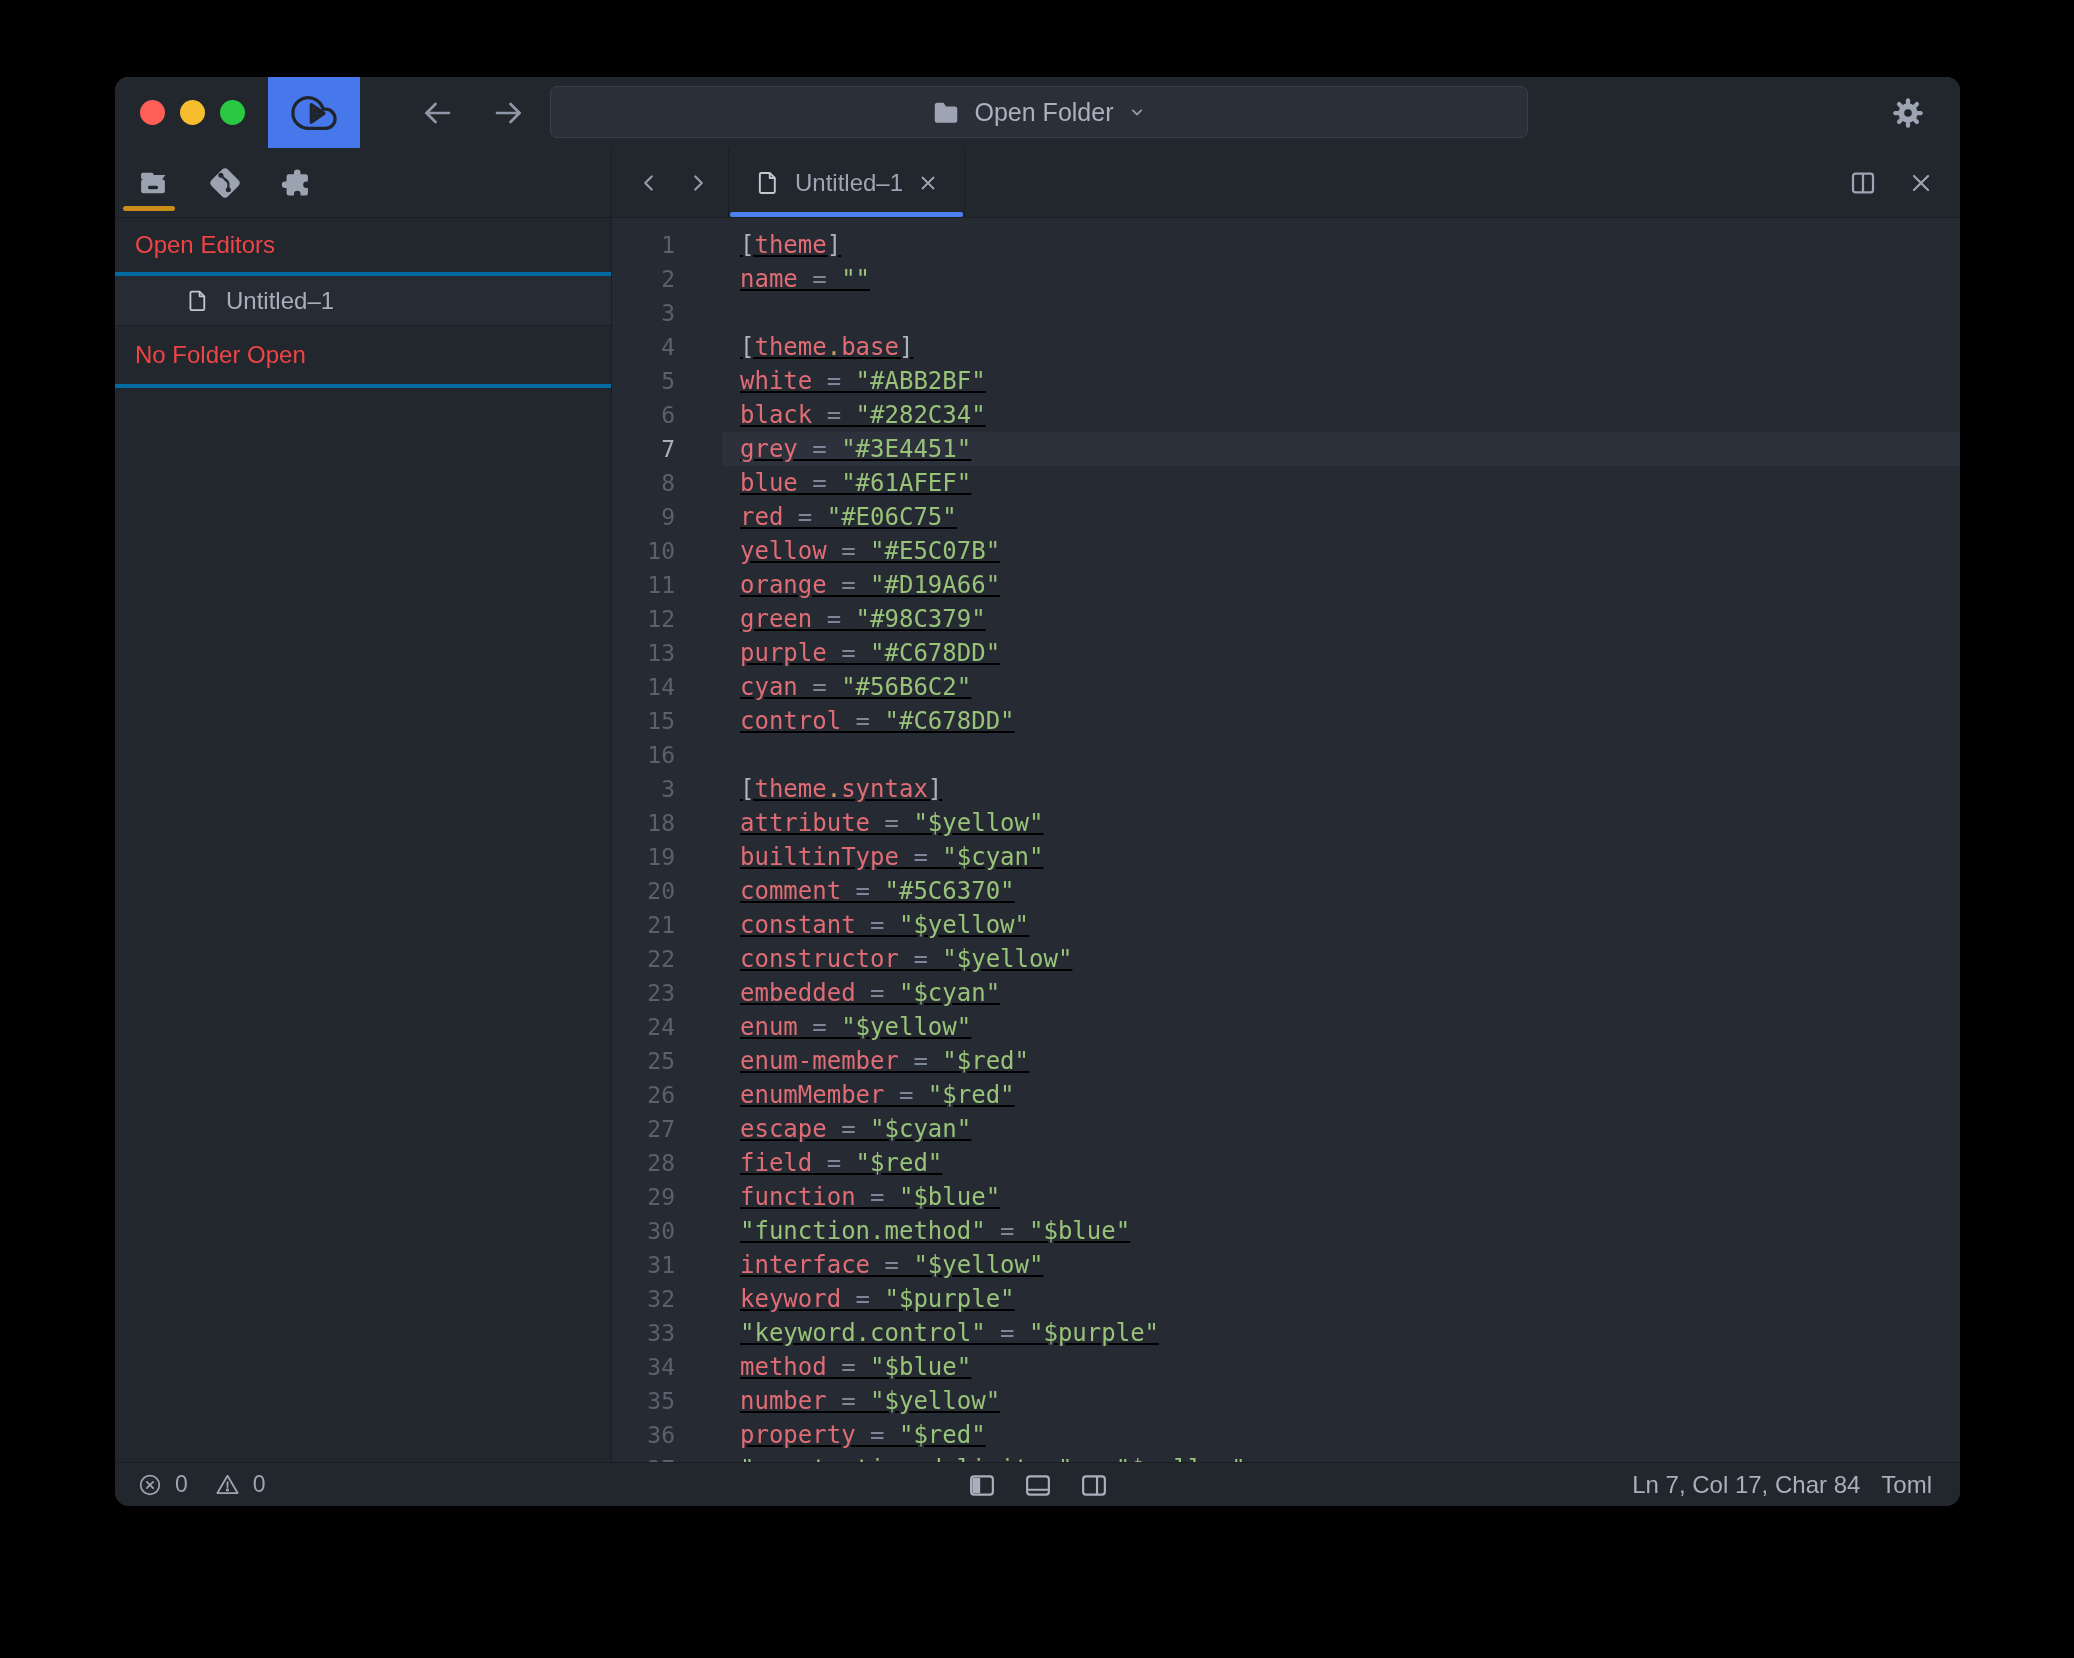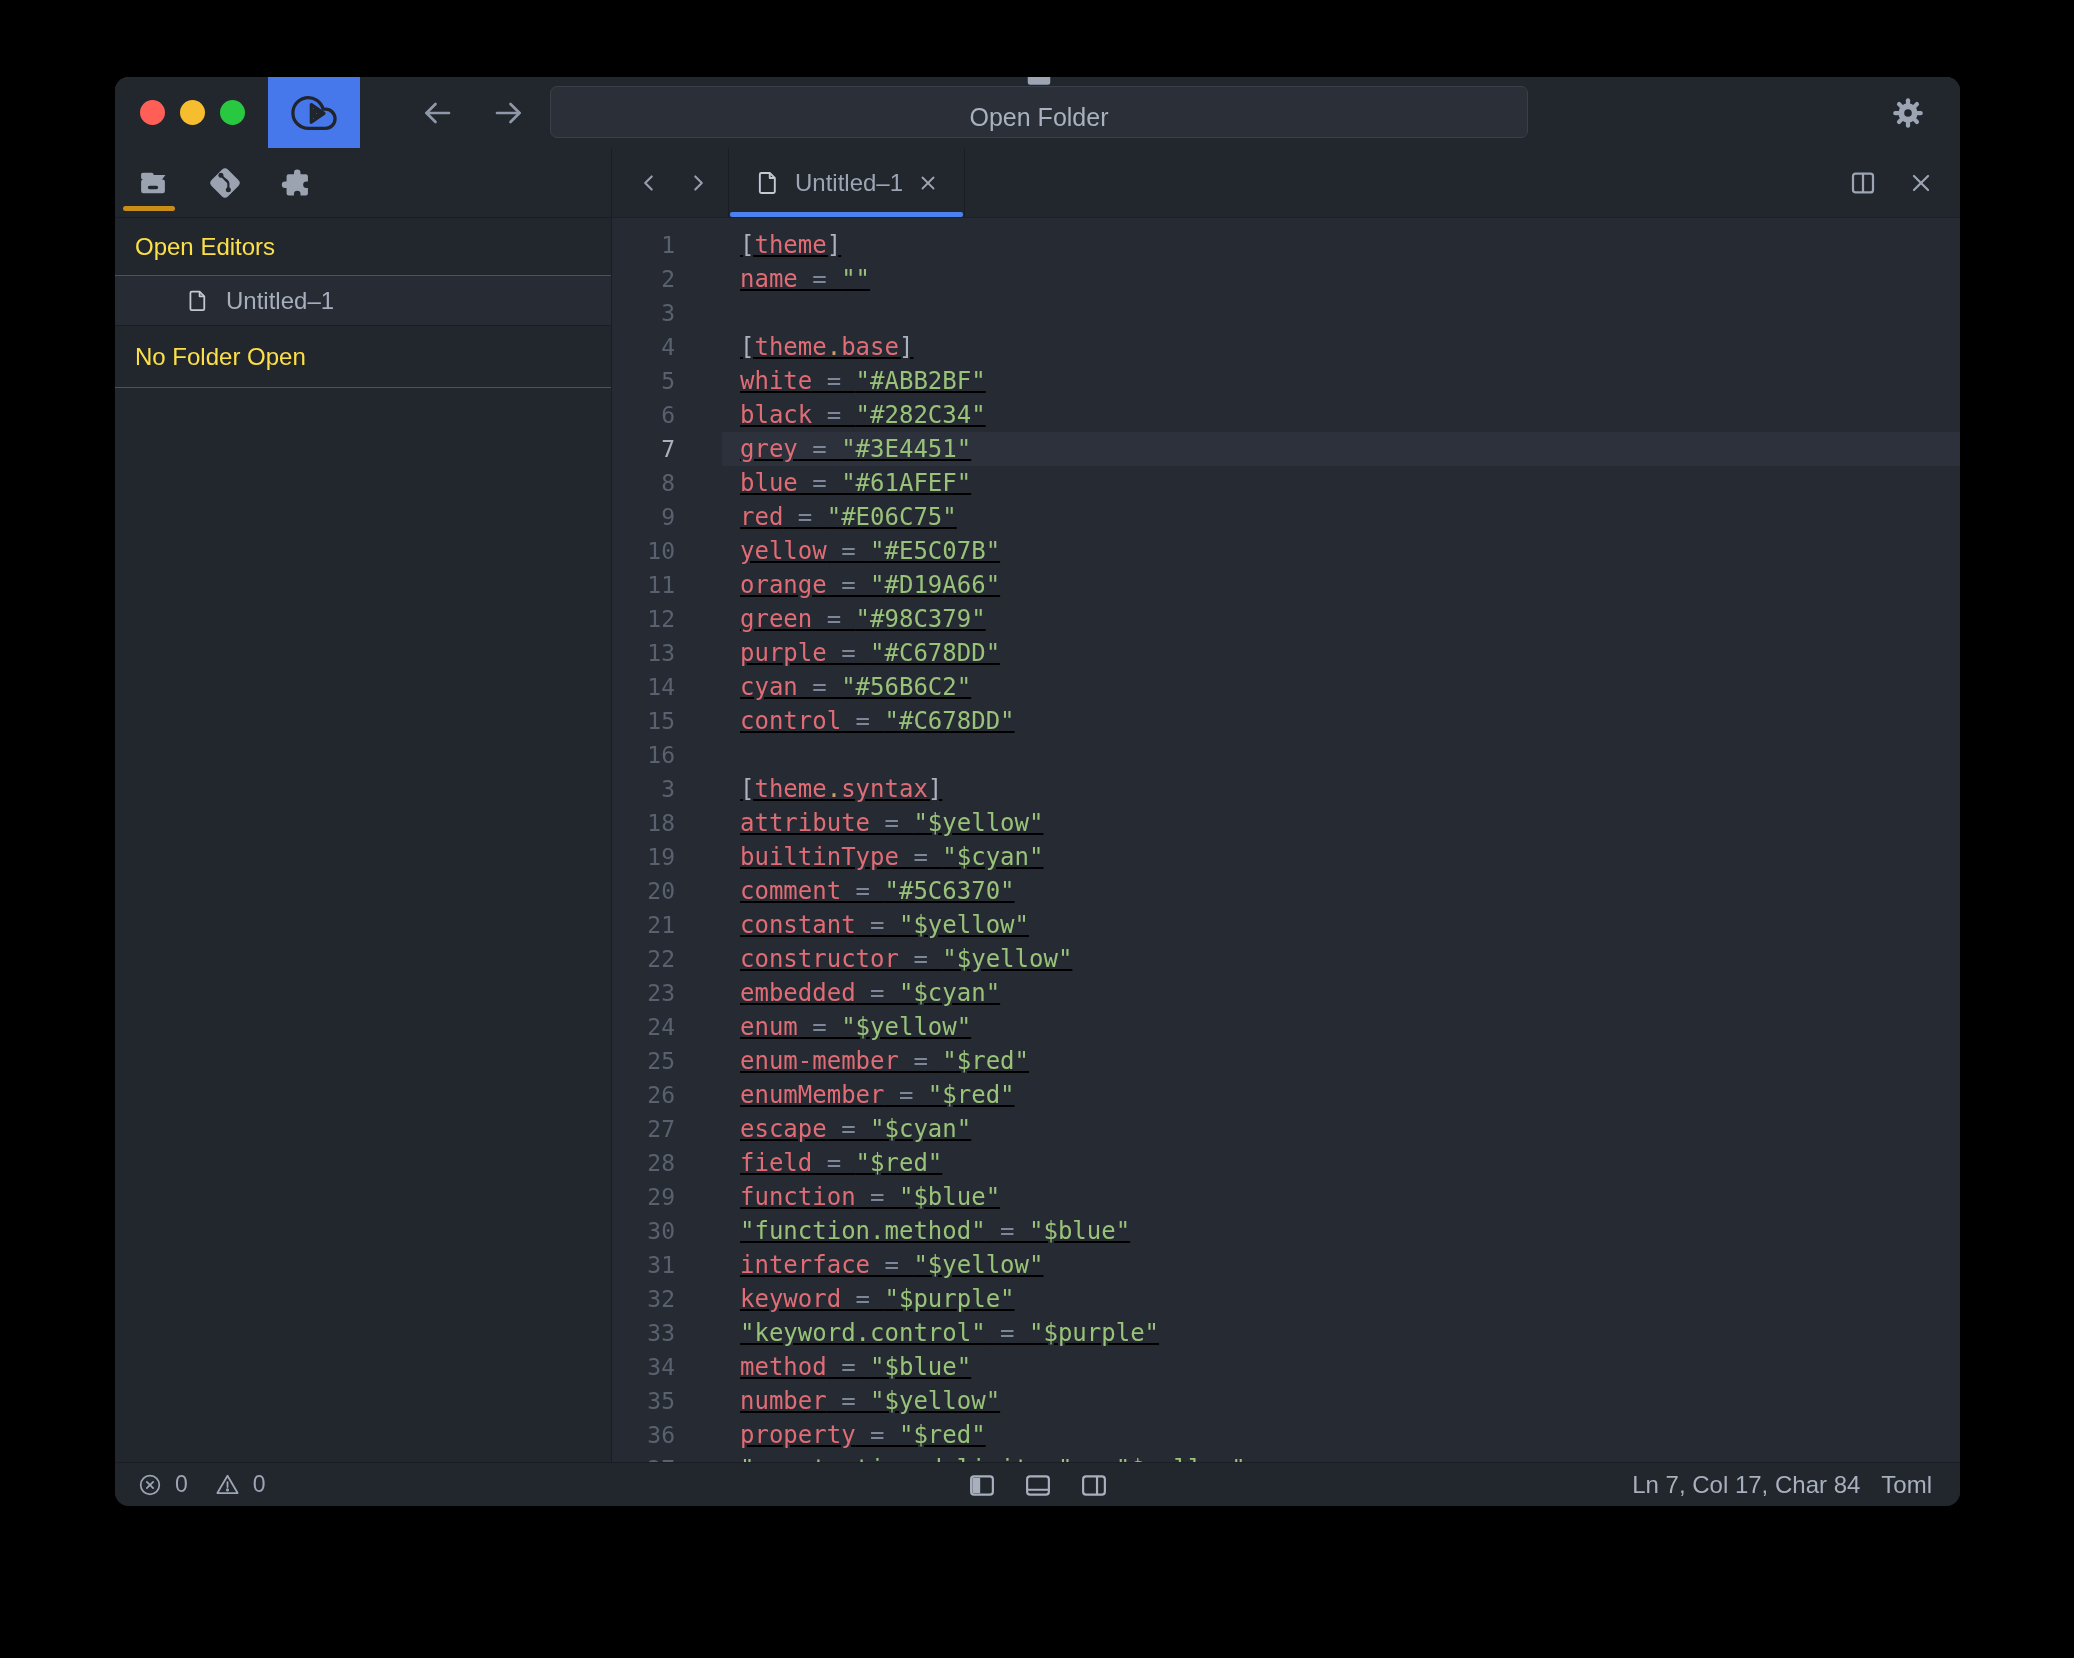--- a/index.html
+++ b/index.html
@@ -13,33 +13,33 @@
   
   .titlebar{position:relative;height:71px;flex:0 0 71px;display:flex;align-items:center;background:#22262D;}
   .traffic{display:flex;gap:15px;padding-left:25px;align-items:center;}
   .light{width:25px;height:25px;border-radius:50%;}
   .light.red{background:#FF5F57}.light.yellow{background:#F6BD2E}.light.green{background:#28C840}
   .logo-tile{position:absolute;left:153px;top:0;width:92px;height:71px;background:#4678EC;
     display:flex;align-items:center;justify-content:center;}
   .nav-arrow{position:absolute;top:0;height:71px;width:52px;display:flex;align-items:center;justify-content:center;}
   .nav-back{left:296px}.nav-fwd{left:368px}
   .title-box{position:absolute;left:435px;top:9px;width:978px;height:52px;background:#2A2F38;
-    border:1px solid #3A404A;border-radius:7px;display:flex;align-items:center;justify-content:center;gap:14px;flex-direction:column;}
+    border:1px solid #3A404A;border-radius:7px;display:flex;align-items:center;justify-content:center;gap:14px;}
   .title-box .lbl{color:#A9B1BE;font-size:25px;}
   .gear-btn{position:absolute;right:26px;top:0;height:71px;width:52px;display:flex;align-items:center;justify-content:center;}
 
   
   .main{flex:1;display:flex;min-height:0;}
   .sidebar{width:497px;flex:0 0 497px;background:#22262D;border-right:1px solid #1A1D23;display:flex;flex-direction:column;}
   .activity{height:70px;flex:0 0 70px;display:flex;align-items:center;padding-left:20px;gap:36px;
     border-bottom:1px solid #1A1D23;position:relative;}
   .act-btn{width:36px;height:46px;display:flex;align-items:center;justify-content:center;position:relative;}
   .act-underline{position:absolute;left:8px;bottom:6px;width:52px;height:5px;border-radius:3px;background:#CA8D17;}
-  .side-header{height:58px;display:flex;align-items:center;padding-left:20px;color:#fde047;font-size:24px;
-    border-bottom:1px solid #0369a1;}
+  .side-header{height:58px;display:flex;align-items:center;padding-left:20px;color:#ef4444;font-size:24px;
+    border-bottom:4px solid #0369a1;}
   .side-item{height:50px;display:flex;align-items:center;padding-left:70px;gap:16px;background:#272C34;
     border-bottom:1px solid #1A1D23;color:#A7AEBB;font-size:24px;}
   .side-header.nfo{height:62px;}
 
   .editor{flex:1;display:flex;flex-direction:column;min-width:0;}
   .tabstrip{height:70px;flex:0 0 70px;background:#22262D;display:flex;align-items:stretch;position:relative;
     border-bottom:1px solid #1D2127;}
   .tab-nav{width:49px;display:flex;align-items:center;justify-content:center;}
   .tab-nav.first{margin-left:12px;}
   .tab{margin-left:6px;width:237px;display:flex;align-items:center;justify-content:center;gap:14px;

